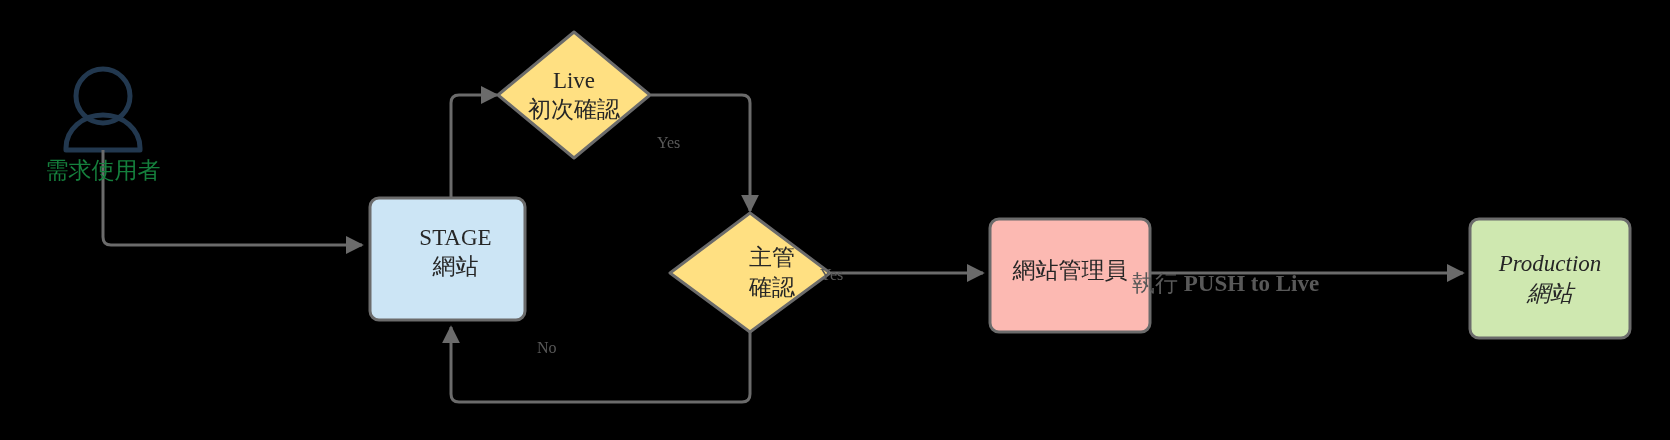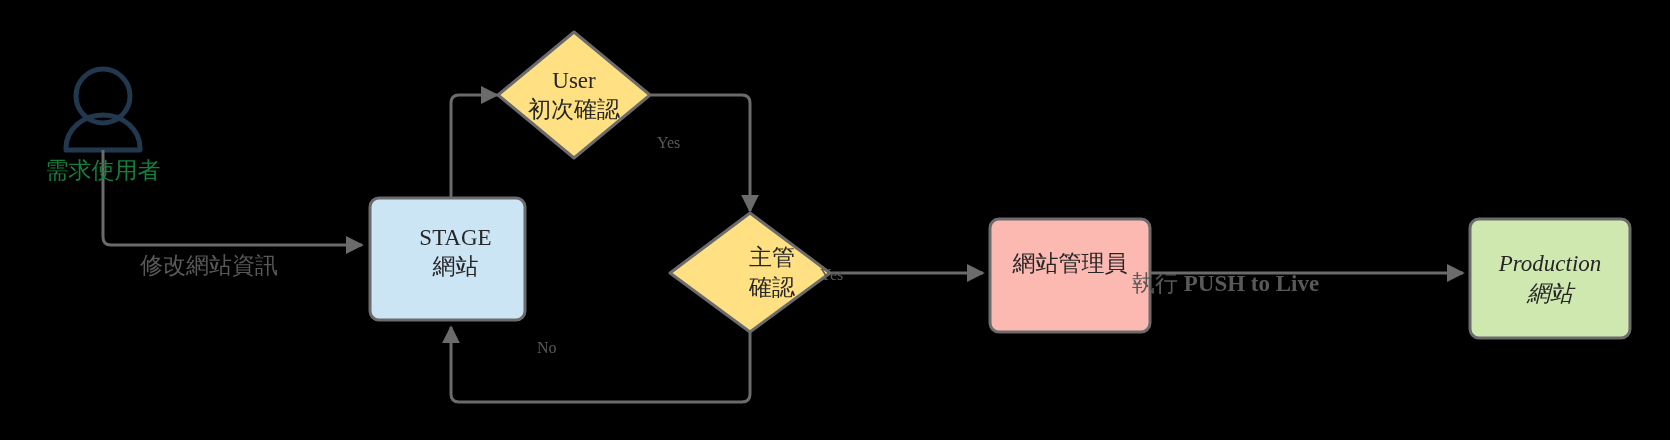--- a/index.html
+++ b/index.html
@@ -109,39 +109,38 @@
   </svg>
 
   <div class="actor-label" style="left:0px; top:155px; width:206px;">需求使用者</div>
 
   <div class="node-text" style="left:378px; top:198px; width:155px; height:108px;">
     <span>STAGE</span>
     <span>網站</span>
   </div>
 
   <div class="node-text" style="left:498px; top:32px; width:152px; height:126px;">
-    <span>User</span>
+    <span>Live</span>
     <span>初次確認</span>
   </div>
 
   <div class="node-text" style="left:692px; top:213px; width:160px; height:119px;text-align:center;">
     <span>主管</span>
     <span>確認</span>
   </div>
 
-  <div class="node-text" style="left:990px; top:207px; width:160px; height:113px;">
+  <div class="node-text" style="left:990px; top:214px; width:160px; height:113px;">
     <span>網站管理員</span>
   </div>
 
   <div class="node-text" style="left:1470px; top:219px; width:160px; height:119px;font-style:italic;">
     <span>Production</span>
     <span>網站</span>
   </div>
 
-  <div class="edge-label" style="left:140px; top:250px;">修改網站資訊</div>
 
   <div class="edge-label big" style="left:657px; top:134px;">Yes</div>
 
   <div class="edge-label big" style="left:820px; top:266px;">Yes</div>
 
   <div class="edge-label big" style="left:537px; top:339px;">No</div>
 
   <div class="edge-label" style="left:1132px; top:268px;"><span>執行 </span><b>PUSH to Live</b></div>
 
 </div>

